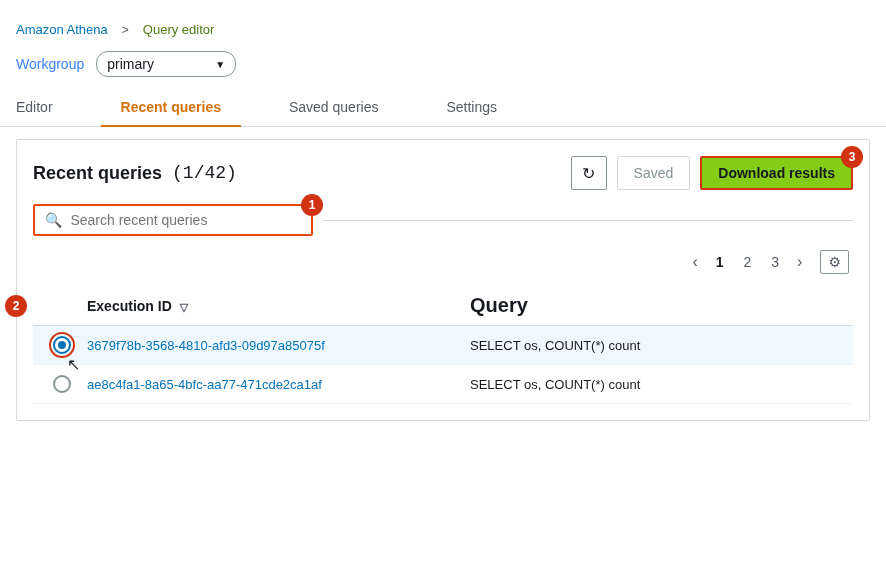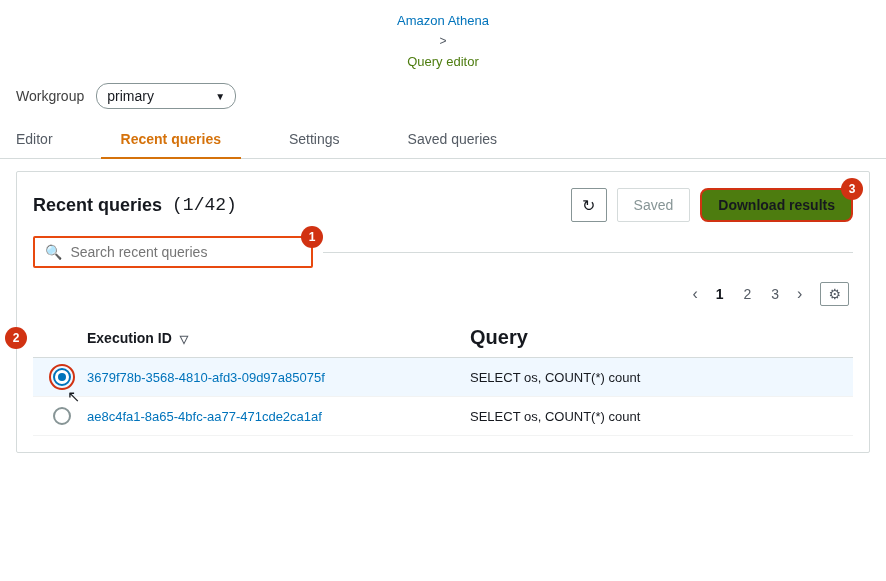--- a/index.html
+++ b/index.html
@@ -9,24 +9,23 @@
       background: #fff;
       color: #16191f;
       width: 886px;
       min-height: 581px;
     }
 
     
     .breadcrumb {
       display: flex;
       align-items: center;
-      padding: 13px 16px 6px 16px;
+      padding: 22px 16px 6px 16px;
       font-size: 13px;
-      gap: 6px;
-      flex-direction: column;
+      gap: 14px;
     }
     .breadcrumb-link {
       color: #0073bb;
       cursor: pointer;
       text-decoration: none;
     }
     .breadcrumb-separator {
       color: #545b64;
       font-size: 12px;
     }
@@ -37,21 +36,21 @@
     
     .workgroup-row {
       display: flex;
       align-items: center;
       padding: 8px 16px 12px 16px;
       gap: 12px;
     }
     .workgroup-label {
       font-size: 14px;
       font-weight: 400;
-      color: #404040;
+      color: #3b82f6;
     }
     .workgroup-select {
       display: flex;
       align-items: center;
       border: 1px solid #879596;
       border-radius: 12px;
       background: #fff;
       padding: 4px 10px 4px 10px;
       gap: 20px;
       cursor: pointer;
@@ -139,22 +138,22 @@
       background: #fff;
       border-radius: 2px;
       padding: 6px 16px;
       cursor: pointer;
       font-size: 14px;
       color: #879596;
       height: 34px;
     }
     .download-btn {
       border: 2px solid #e8490f;
-      background: #4d7c0f;
-      border-radius: 8px;
+      background: #84cc16;
+      border-radius: 2px;
       padding: 6px 16px;
       cursor: pointer;
       font-size: 14px;
       font-weight: 700;
       color: #16191f;
       height: 34px;
     }
 
     
     .badge {
@@ -338,22 +337,22 @@
   <span class="workgroup-label">Workgroup</span>
   <div class="workgroup-select">
     <span class="workgroup-select-text">primary</span>
     <span class="dropdown-arrow">▼</span>
   </div>
 </div>
 
 <div class="tabs">
   <div class="tab">Editor</div>
   <div class="tab active">Recent queries</div>
+  <div class="tab">Saved queries</div>
   <div class="tab">Settings</div>
-  <div class="tab">Saved queries</div>
 </div>
 
 <div class="main-content">
 
   <div class="header-row">
     <span class="recent-queries-title">Recent queries</span>
     <span class="query-count">(1/42)</span>
     <div class="spacer"></div>
     <button class="refresh-btn">↻</button>
     <button class="cancel-btn">Saved</button>

